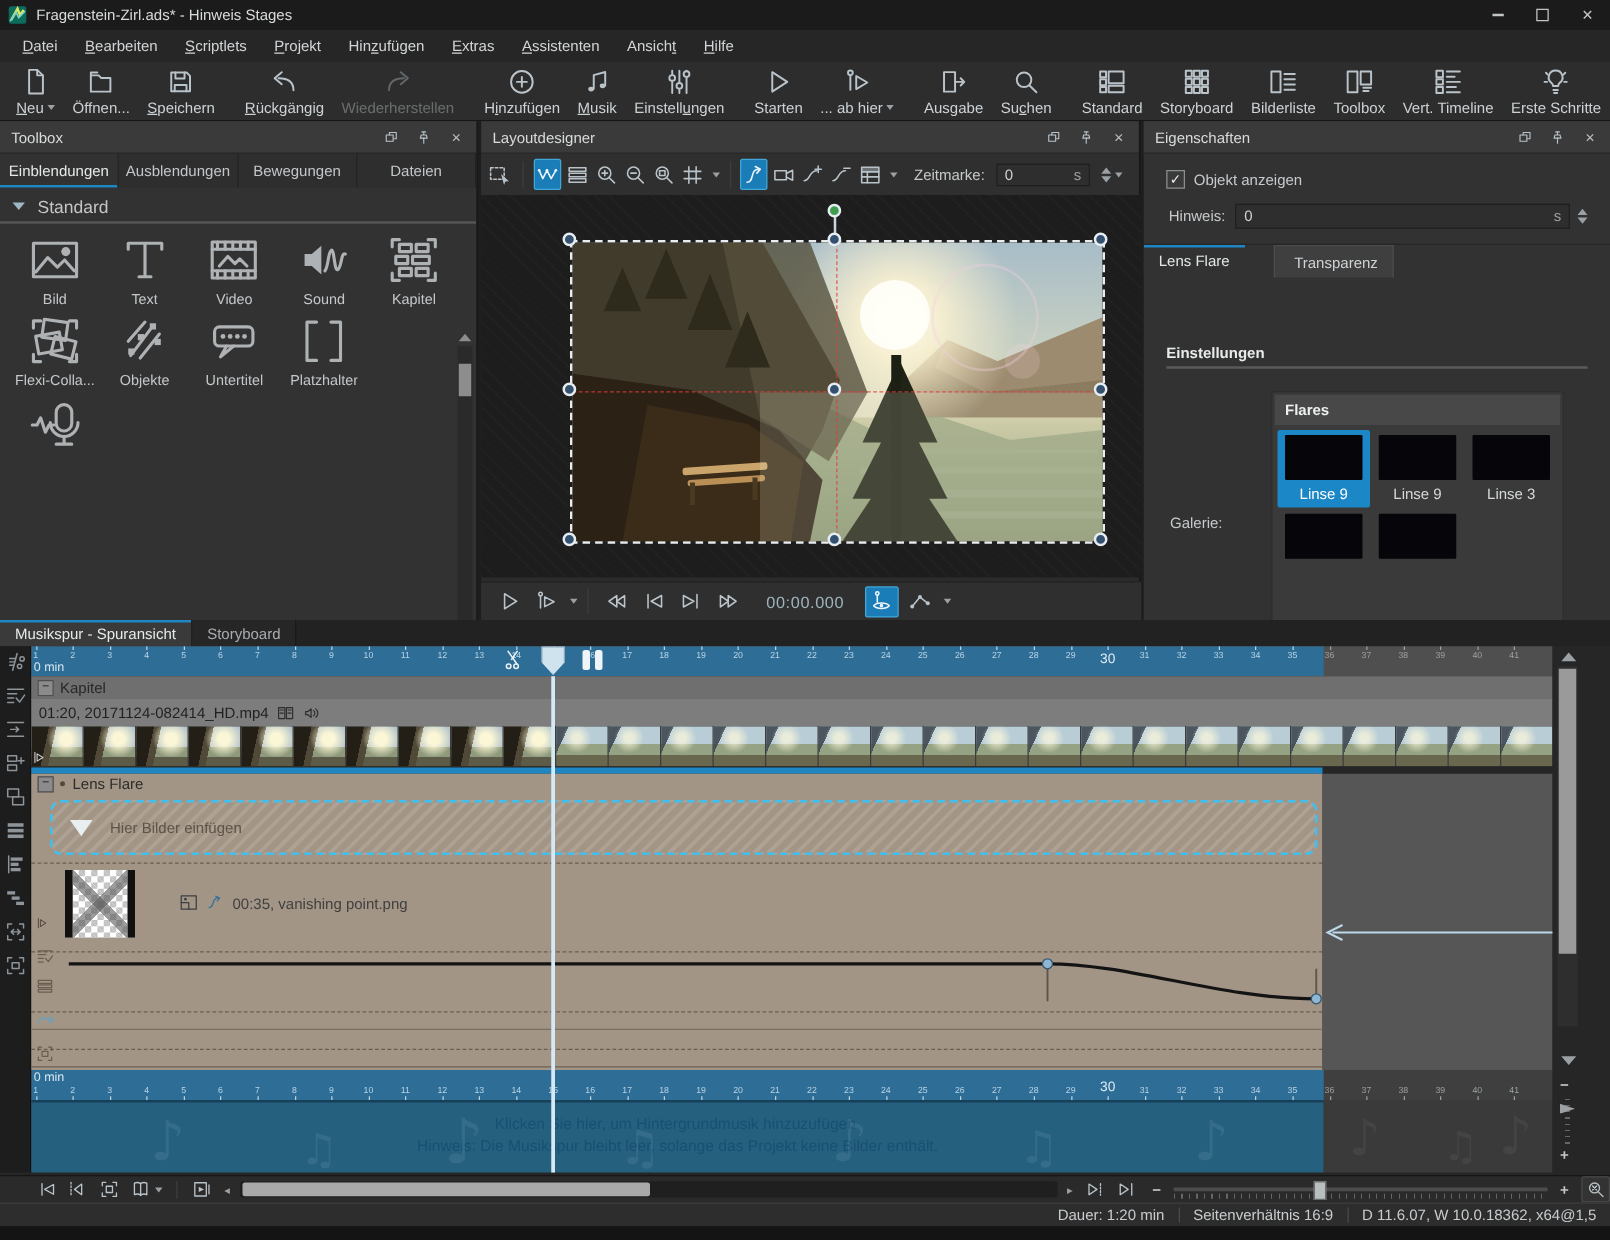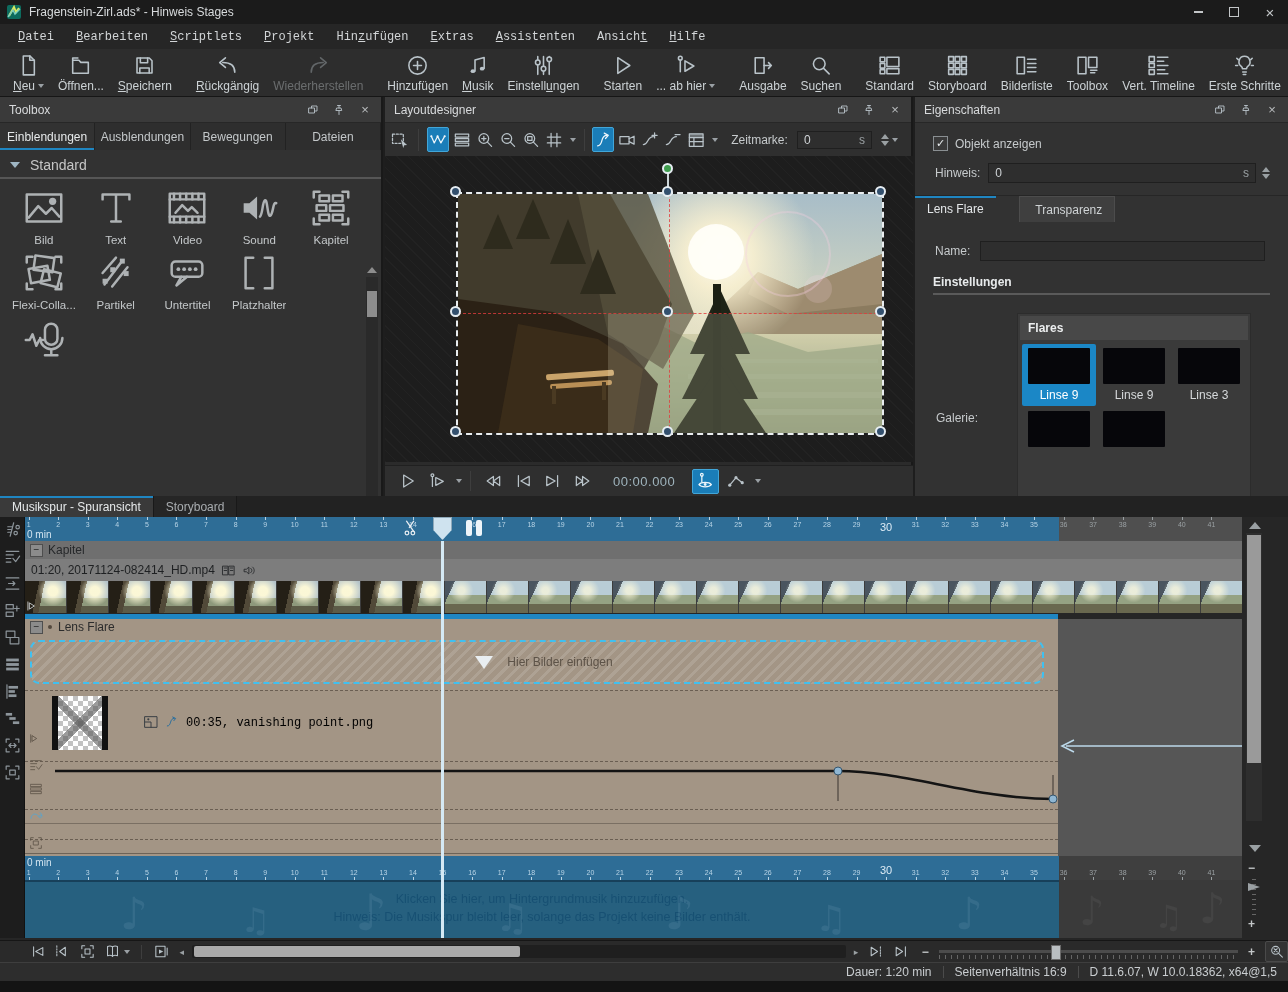--- a/index.html
+++ b/index.html
@@ -10,21 +10,21 @@
   .ic{fill:none;stroke:#b9c3c9;stroke-width:1.5;stroke-linecap:round;stroke-linejoin:round;}
   .ic .f{fill:#b9c3c9;stroke:none;}
   .ic .fbg{fill:#2d2d2d;}
   
   #titlebar{left:0;top:0;width:1288px;height:24px;background:#1b1b1b;display:flex;align-items:center;gap:7px;padding-left:6px;box-sizing:border-box;color:#d8dbdd;}
   .wb{width:36px;height:24px;display:flex;align-items:center;justify-content:center;color:#c3c6c8;font-size:13px;}
   #winbtns{margin-left:auto;display:flex;}
   .minbar{width:9px;height:2px;background:#c3c6c8;display:inline-block;}
   .maxbox{width:8px;height:8px;border:1.5px solid #c3c6c8;display:inline-block;}
   #menubar{left:0;top:24px;width:1288px;height:25px;background:#262626;display:flex;align-items:center;padding-left:8px;box-sizing:border-box;gap:2px;}
-  .mi{padding:3px 10px;color:#d2d5d7;font-family:Liberation Mono, monospace;}
+  .mi{padding:3px 10px;color:#d2d5d7;}
   #toolbar{left:0;top:49px;width:1288px;height:48px;background:#2d2d2d;border-bottom:1px solid #161616;display:flex;align-items:center;padding:0 6px;box-sizing:border-box;}
   .tbtn{display:flex;flex-direction:column;align-items:center;justify-content:center;padding:1px 7px;gap:1px;color:#ccd2d5;white-space:nowrap;}
   .tbtn .ic{width:25px;height:25px;}
   .tbtn.dis{opacity:.38;}
   .tsep{width:1px;height:40px;background:#3e3e3e;margin:0 5px;}
   .drop{width:0;height:0;border-left:3.5px solid transparent;border-right:3.5px solid transparent;border-top:4px solid #9aa0a4;display:inline-block;margin-left:3px;}
   .tbl{display:flex;align-items:center;}
   
   .panel{background:#323232;box-sizing:border-box;}
   .phead{height:25px;background:#3a3a3a;display:flex;align-items:center;padding:0 9px;color:#d8dadc;border-bottom:1px solid #272727;}
@@ -409,21 +409,21 @@
             <span class="tilabel">Flexi-Colla...</span>
           </div>
           <div class="titem">
             <svg class="ic " viewBox="0 0 24 24">
               <path d="M6 18L15 6M10 19l8-10M5 12l7-8"></path>
               <rect class="f" x="14" y="4.5" width="2.6" height="2.6"></rect>
               <rect class="f" x="9" y="9" width="2.6" height="2.6"></rect>
               <rect class="f" x="16" y="11" width="2.6" height="2.6"></rect>
               <rect class="f" x="5" y="15" width="2.6" height="2.6"></rect>
             </svg>
-            <span class="tilabel">Partikel</span>
+            <span class="tilabel">Objekte</span>
           </div>
           <div class="titem">
             <svg class="ic " viewBox="0 0 24 24">
               <rect x="4" y="6" width="16" height="8" rx="2"></rect>
               <path d="M9 14l-2.5 4.5L12 14"></path>
               <circle class="f" cx="7.5" cy="10" r="1"></circle>
               <circle class="f" cx="10.5" cy="10" r="1"></circle>
               <circle class="f" cx="13.5" cy="10" r="1"></circle>
               <circle class="f" cx="16.5" cy="10" r="1"></circle>
             </svg>
@@ -768,26 +768,20 @@
       <div class="abs" style="left:0;top:72px;width:373px;height:1px;background:#262626;"></div>
       <div id="ptabs" style="position:absolute;left:0;top:73px;width:373px;height:26px;">
           <span class="ptab act" style="left: 0px; top: 0px;">
             <span>Lens Flare</span>
           </span>
           <span class="ptab raised" style="left: 104px; top: 0px;"><svg class="ic " viewBox="0 0 24 24">
               <path d="M4.5 14c0-4 3-6.5 6-6.5 4.5 0 4.5 5.5 8 5.5 2 0 2.5-1.5 2.5-3" stroke="#4aa8dc"></path>
               <path d="M18 5.5l3 3.5-4 1.3" stroke="#4aa8dc"></path>
             </svg>&nbsp;<span>Transparenz</span></span>
         </div>
-      <div class="prow flex" style="left:20px;top:118px;width:330px;">
-        <span style="margin-right:10px;">Name:</span>
-        <span class="inp" style="flex:1;">
-            <span></span>
-          </span>
-      </div>
       <div class="prow" style="left:18px;top:152px;width:337px;color:#e8ebec;font-weight:bold;border-bottom:2px solid #5a5a5a;padding-bottom:4px;">Einstellungen</div>
       <div class="prow" style="left:21px;top:288px;">Galerie:</div>
       <div id="gallery">
         <div id="galhead">Flares</div>
         <div class="galgrid" id="galgrid">
             <div class="galitem sel">
               <span class="fthumb f1"></span>
               <span>Linse 9</span>
             </div>
             <div class="galitem">
@@ -1005,40 +999,40 @@
         </svg>
     </div>
 
     <div class="abs" style="left:25px;top:118px;width:1033px;height:5px;background:#1f86c2;"></div>
     <div class="abs" style="left:25px;top:123px;width:1033px;height:237px;background:#a39585;" id="tanarea">
       <div class="flex" style="height:16px;color:#2c2c2c;">
         <span class="trackhead-minus">−</span>
         <span style="width:4px;height:4px;border-radius:50%;background:#53493e;margin-right:6px;"></span>
         <span>Lens Flare</span>
       </div>
-      <div class="hatch" style="position:absolute;left:5px;top:21px;width:1014px;height:44px;border:2px dashed #3fc0f0;border-radius:9px;display:flex;align-items:center;gap:14px;padding-left:14px;box-sizing:border-box;justify-content:center;">
+      <div class="hatch" style="position:absolute;left:15px;top:21px;width:1014px;height:44px;border:2px dashed #3fc0f0;border-radius:9px;display:flex;align-items:center;gap:14px;padding-left:14px;box-sizing:border-box;">
         <span style="display:inline-block;width:0;height:0;border-left:9px solid transparent;border-right:9px solid transparent;border-top:13px solid #e9eef1;position:relative;"></span>
         <span style="color:#5d5348;">Hier Bilder einfügen</span>
       </div>
       <div class="dashline" style="top:71px;"></div>
 
       <div style="position:absolute;left:0;top:73px;width:100%;height:63px;">
         <div class="checker" style="position:absolute;left:27px;top:4px;width:56px;height:54px;border-left:6px solid #111;border-right:6px solid #111;box-sizing:border-box;background-clip:padding-box;">
           <div style="position:absolute;inset:0;background:linear-gradient(45deg,transparent 44%,rgba(90,90,90,.6) 44% 56%,transparent 56%),linear-gradient(-45deg,transparent 44%,rgba(90,90,90,.6) 44% 56%,transparent 56%);"></div>
         </div>
         <svg class="ic" viewBox="0 0 24 24" style="position:absolute;left:118px;top:22px;width:16px;height:16px;stroke:#3a3f44;">
             <rect x="3" y="4" width="18" height="16"></rect>
             <path d="M3 12h9v8"></path>
             <circle class="f" cx="8" cy="8" r="1.6" style="fill:#3a3f44;"></circle>
           </svg>
         <svg class="ic" viewBox="0 0 24 24" style="position:absolute;left:139px;top:22px;width:16px;height:16px;stroke:#2a6f9e;">
             <path d="M5 18c7 0 2.5-11.5 10.5-11.5"></path>
             <path d="M13 4.5l4.5 2.2-2.7 3.3"></path>
           </svg>
-        <span style="position:absolute;left:161px;top:24px;color:#000000;font-family:Liberation Mono, monospace;">00:35, vanishing point.png</span>
+        <span style="position:absolute;left:161px;top:24px;color:#404040;">00:35, vanishing point.png</span>
         <svg class="ic" viewBox="0 0 24 24" style="position:absolute;left:3px;top:40px;width:13px;height:13px;stroke:#564c41;">
             <path d="M5 5v14M8 7l8 5-8 5z"></path>
           </svg>
       </div>
 
       <div id="subtracks" style="position:absolute;left:0;top:136px;width:1033px;height:101px;">
         <div class="dashline" style="top:6px;"></div>
         <div class="dashline" style="top:54px;"></div>
         <div style="position:absolute;left:0;right:0;top:68px;height:1px;background:#7a6f63;"></div>
         <div class="dashline" style="top:84px;"></div>

